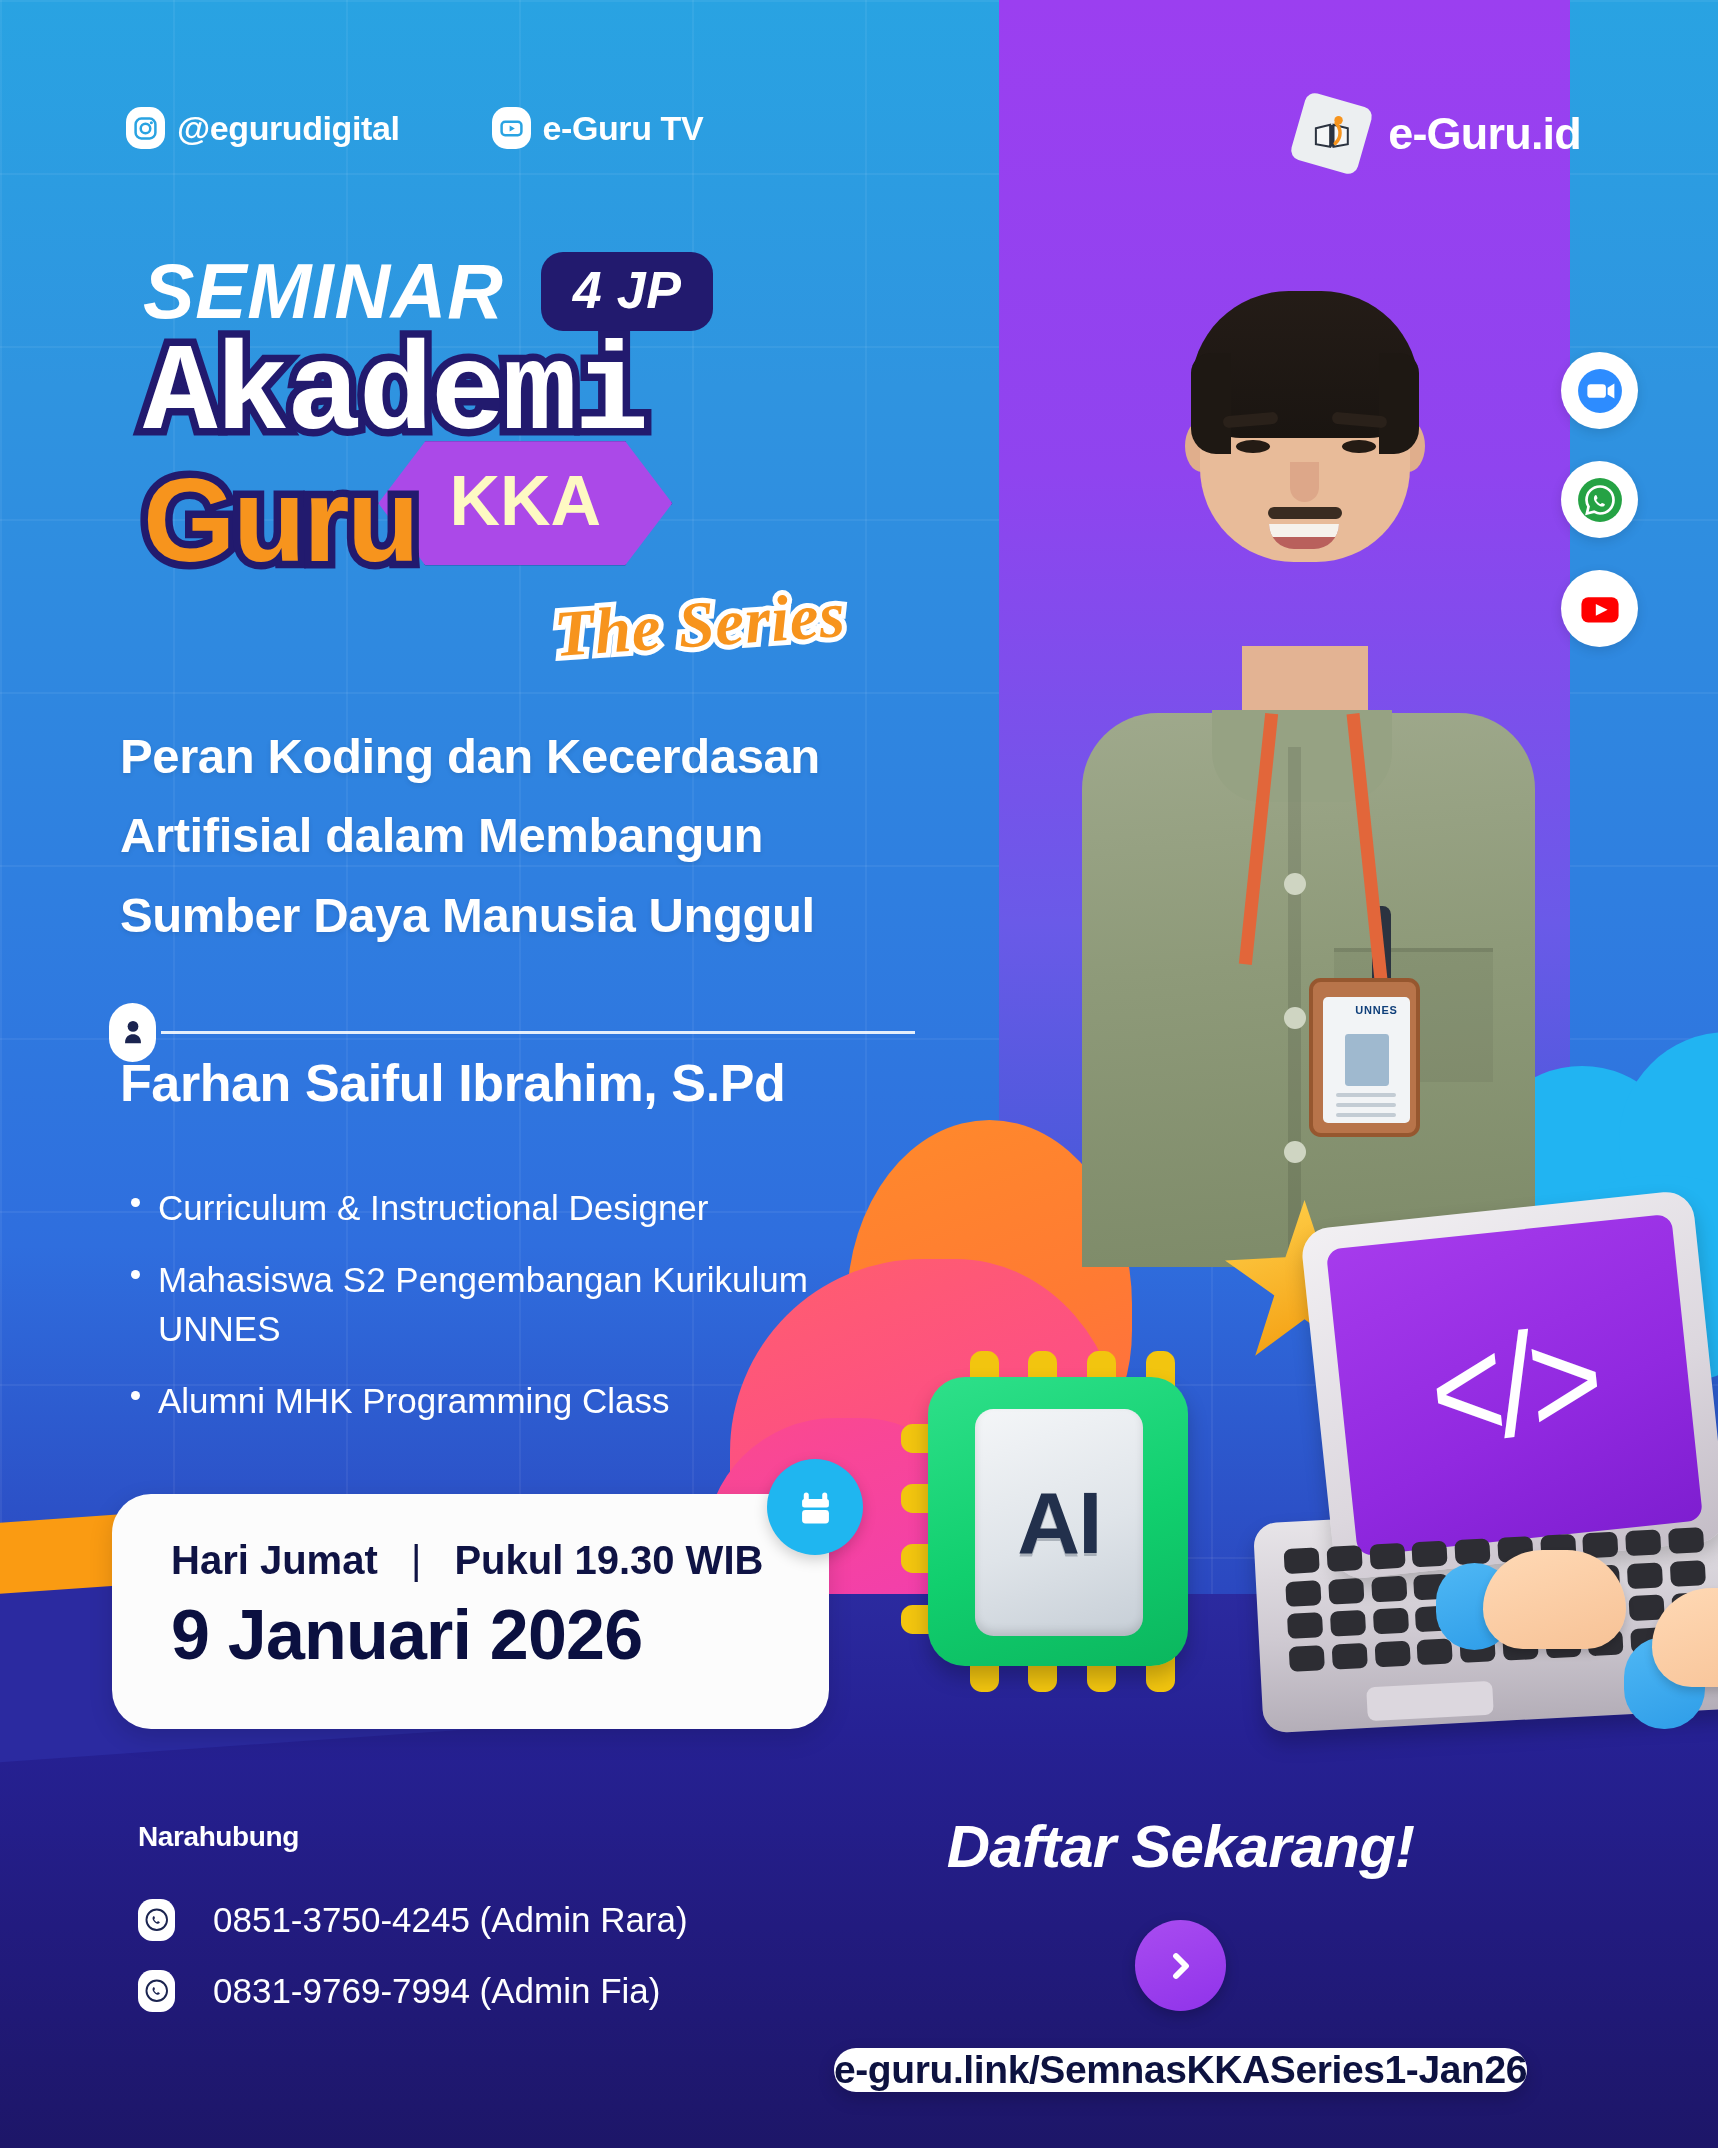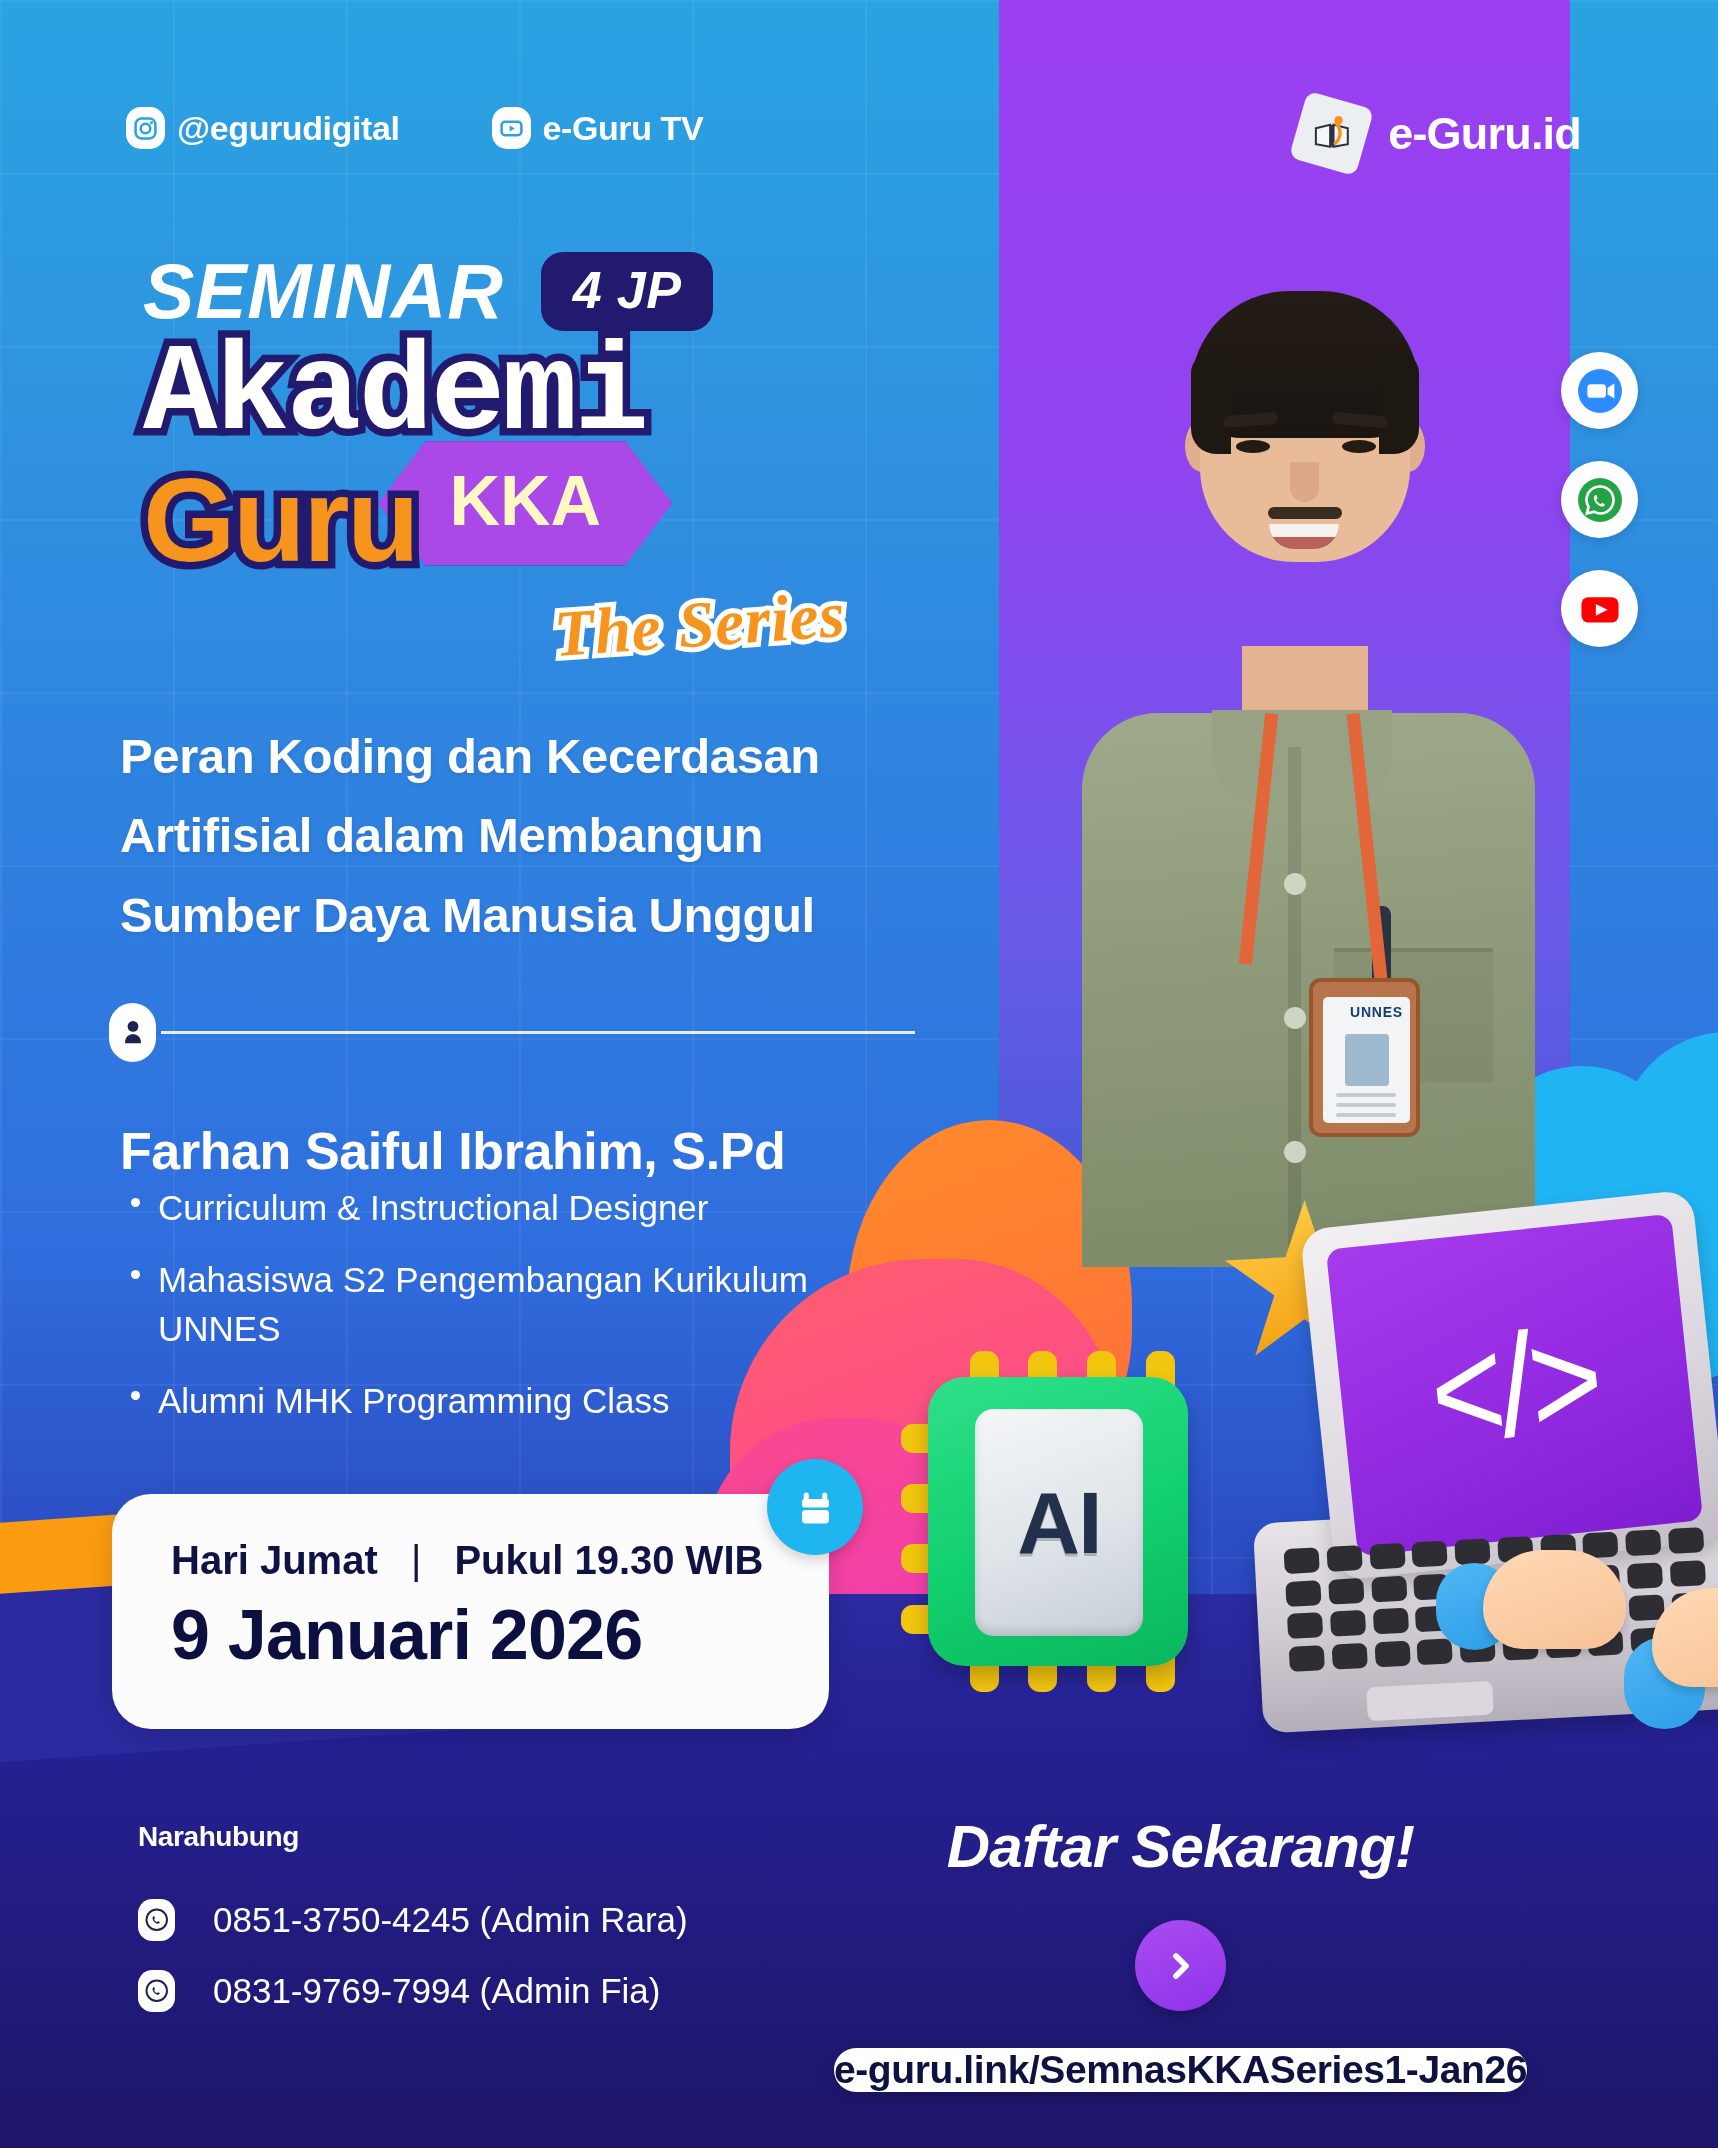--- a/index.html
+++ b/index.html
@@ -181,21 +181,21 @@
   }
   .speaker-rule .avatar {
     width:47px; height:59px; border-radius:23.5px; background:#fff;
     display:flex; align-items:center; justify-content:center; flex:0 0 auto;
   }
   .speaker-rule .line {
     flex:1; height:3.4px; background:rgba(255,255,255,.88); margin-left:5px;
   }
 
   .speaker-name {
-    position:absolute; left:120px; top:1121px; z-index:22;
+    position:absolute; left:120px; top:1053px; z-index:22;
     color:#fff; font-size:52px; font-weight:800; letter-spacing:-0.4px;
   }
   .speaker-list {
     position:absolute; left:126px; top:1183px; z-index:22; width:738px;
     list-style:none;
   }
   .speaker-list li {
     color:#fff; font-size:35px; font-weight:400; line-height:1.42;
     margin-bottom:22px; position:relative; padding-left:32px;
   }
@@ -265,21 +265,21 @@
     position:absolute; left:277px; top:768px; width:111px; height:159px;
     background:#b8744a; border-radius:11.7px; border:4.2px solid #96572f;
     overflow:hidden;
   }
   .p-badge .card {
     position:absolute; left:10px; top:15px; width:87px; height:126px;
     background:#f2f4f6; border-radius:5px;
   }
   .p-badge .card .t {
     position:absolute; left:0; top:6.7px; width:107px; text-align:center;
-    font-size:14px; font-weight:700; color:#0f3f7a; letter-spacing:0.8px;
+    font-size:11px; font-weight:700; color:#0f3f7a; letter-spacing:0.8px;
   }
   .p-badge .card .ph {
     position:absolute; left:22px; top:37px; width:44px; height:52px;
     background:#9fb9cf; border-radius:3.4px;
   }
   .p-badge .card .ln { position:absolute; left:13.4px; width:60px; height:4.2px; background:#c3ccd4; border-radius:2.5px; }
 
   
   .side-socials {
     position:absolute; right:80px; top:352px; z-index:40;

